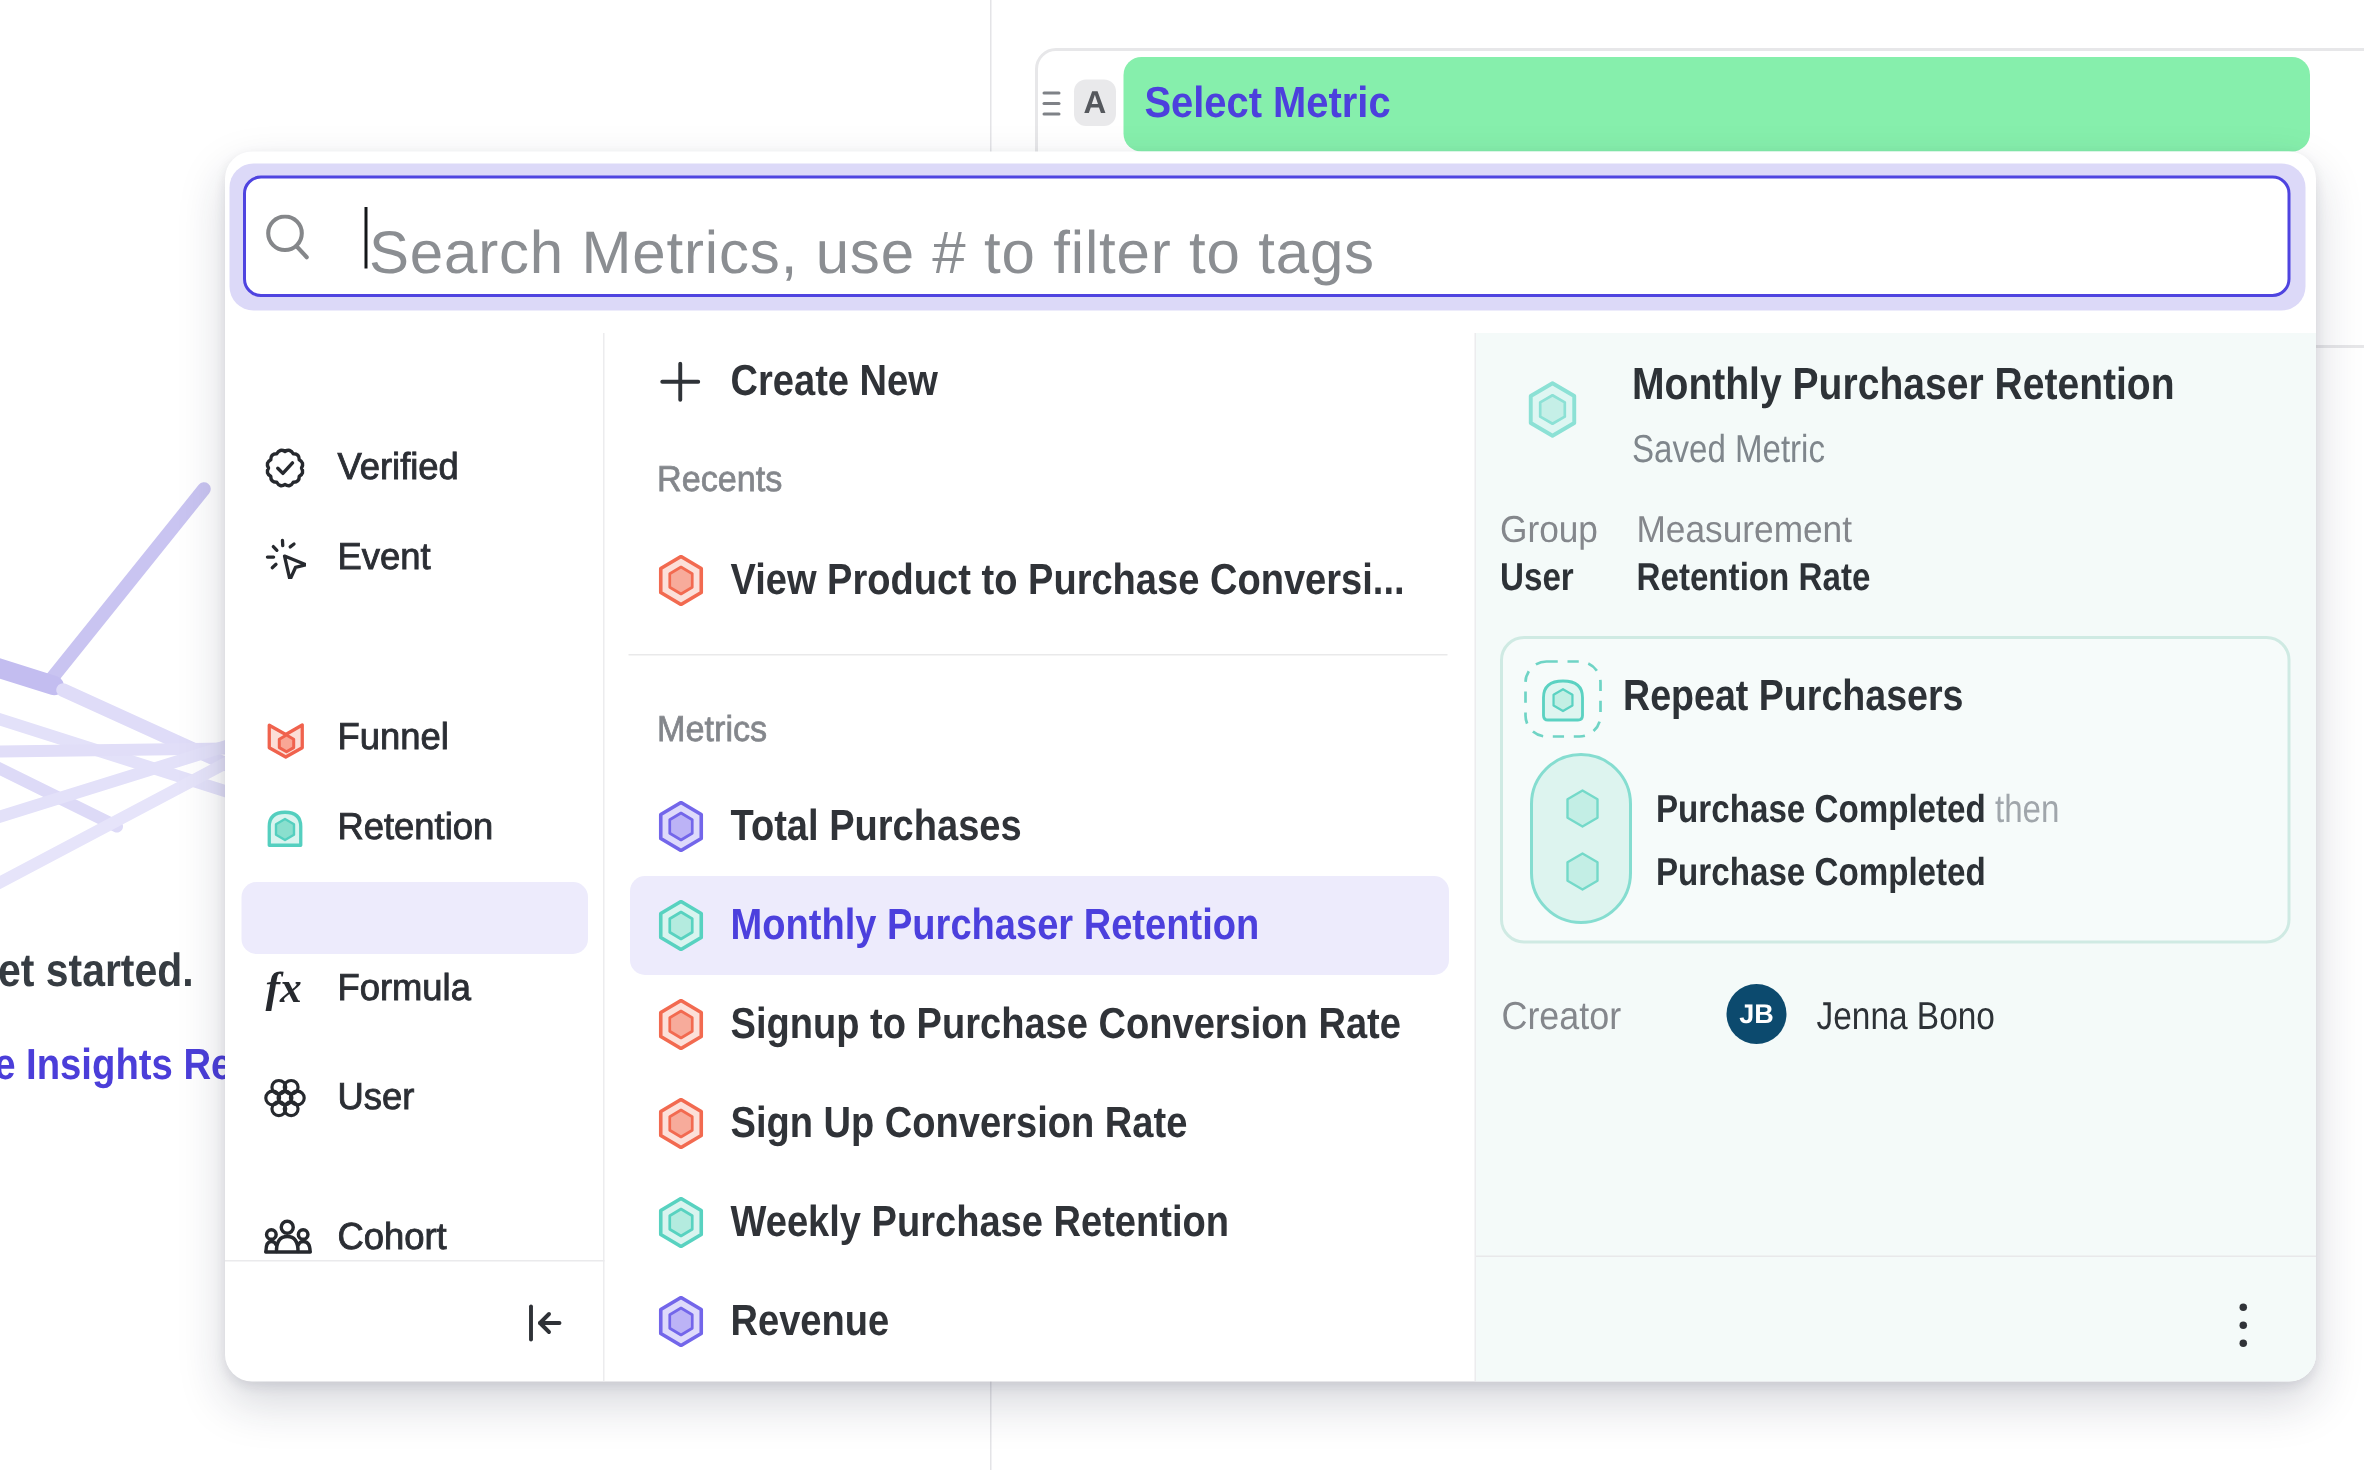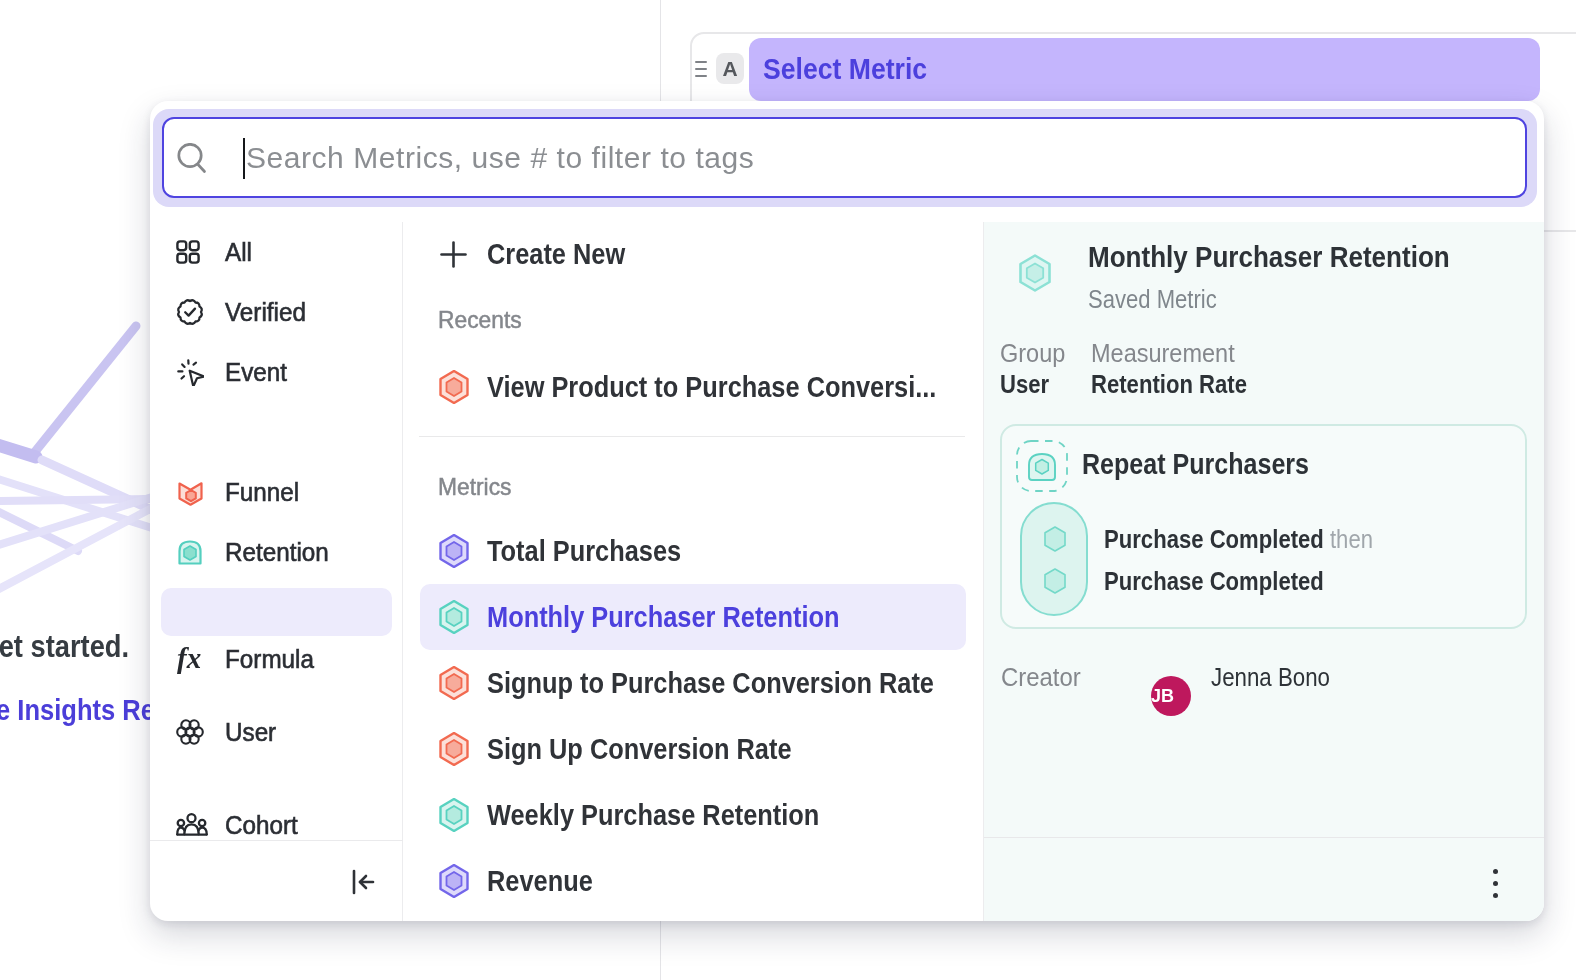--- a/index.html
+++ b/index.html
@@ -5,55 +5,55 @@
 * { margin:0; padding:0; box-sizing:border-box; }
 html,body { width:1576px; height:980px; background:#fff; overflow:hidden;
   font-family:"Liberation Sans", sans-serif; }
 .abs { position:absolute; }
 #vline { left:660px; top:0; width:1px; height:980px; background:#e4e4e7; }
 #topcard { left:690px; top:32px; width:950px; height:200px; background:#fff;
   border:2px solid #e7e7e9; border-radius:14px 0 0 0; }
 .hbar { left:695px; width:12px; height:2px; background:#7f8287; border-radius:1px; }
 #abadge { left:716px; top:53px; width:28px; height:31px; border-radius:8px; background:#e9e9eb;
   color:#55585d; font-weight:700; font-size:21px; text-align:center; line-height:31px; }
-#pill { left:749px; top:38px; width:791px; height:63px; border-radius:12px; background:#c4b5fd; }
+#pill { left:749px; top:38px; width:791px; height:63px; border-radius:12px; background:#86efac; }
 #pill span { position:absolute; left:14px; top:0; line-height:63px; font-size:29px; font-weight:700;
   color:#4c40dd; transform:scaleX(0.917); transform-origin:left center; }
 #gettext { left:-18px; top:629px; font-size:31px; font-weight:700; color:#363c42; transform:scaleX(0.88); transform-origin:left center; }
 #instext { left:-28px; top:694px; font-size:29px; font-weight:700; color:#4b3ed9; transform:scaleX(0.88); transform-origin:left center; }
 
 #panel { left:150px; top:101px; width:1394px; height:820px; border-radius:18px; background:#fff;
   overflow:hidden; box-shadow:0 3px 8px rgba(30,32,60,.10), 0 14px 32px rgba(30,32,60,.18); }
 
 #halo { left:3px; top:8px; width:1384px; height:98px; border-radius:16px; background:#dcd9f8; }
 #sinput { left:12px; top:16px; width:1365px; height:81px; border-radius:12px; background:#fff;
   border:2px solid #4f44e0; }
 #caret { left:93px; top:37px; width:2px; height:41px; background:#15171a; }
-#ph { left:96px; top:0; line-height:113px; font-size:30px; color:#8b8e92; letter-spacing:0.55px; }
+#ph { left:96px; top:12px; line-height:113px; font-size:40px; color:#8b8e92; letter-spacing:0.55px; }
 .vdiv { top:121px; width:1px; height:699px; background:#ececee; }
 #rightbg { left:834px; top:121px; width:560px; height:699px; background:#f4faf9; }
 
 .sbrow { left:0; width:253px; height:60px; }
 .sbrow .lbl { position:absolute; left:75px; top:50%; transform:translateY(-50%) scaleX(0.97); transform-origin:left center;
   font-size:25px; font-weight:400; -webkit-text-stroke:0.6px #2b2e34; color:#2b2e34; }
 .sbrow svg, .sbrow .ic { position:absolute; left:26px; top:50%; transform:translateY(-50%); }
 #selrow1 { left:11px; top:487px; width:231px; height:48px; border-radius:10px; background:#edebfc; }
 #sbdiv { left:0; top:739px; width:253px; height:1px; background:#eaeaec; }
 
 .mhead { font-size:24px; font-weight:400; -webkit-text-stroke:0.5px #84878c; color:#84878c; transform:scaleX(0.95); transform-origin:left center; height:30px; line-height:30px; }
 .mitem { font-size:29px; font-weight:700; color:#303338; transform:scaleX(0.875); transform-origin:left center; height:40px; line-height:40px; }
 #selrow2 { left:270px; top:483px; width:546px; height:66px; border-radius:10px; background:#edebfc; }
 #mdiv { left:269px; top:335px; width:546px; height:1px; background:#e9e9ea; }
 #card { left:850px; top:323px; width:527px; height:205px; border-radius:16px;
   border:2px solid #cfeae3; background:#f6fbfa; }
 #dashbox { left:14px; top:14px; width:52px; height:52px; }
 #capsule { left:18px; top:76px; width:68px; height:114px; border-radius:34px;
   background:#ddf4ef; border:2px solid #85ddd0; }
-#avatar { left:1001px; top:575px; width:40px; height:40px; border-radius:50%; background:#be185d;
-  color:#fff; font-weight:700; font-size:18px; text-align:left; line-height:40px; letter-spacing:0; }
+#avatar { left:1001px; top:555px; width:40px; height:40px; border-radius:50%; background:#0c4a6e;
+  color:#fff; font-weight:700; font-size:18px; text-align:center; line-height:40px; letter-spacing:0; }
 #rpdiv { left:834px; top:736px; width:560px; height:1px; background:#e8e8ea; }
 .dot { width:5px; height:5px; border-radius:50%; background:#303338; position:absolute; left:1343px; }
 </style>
 </head>
 <body>
 
 <div class="abs" id="vline"></div>
 <div class="abs" id="topcard"></div>
 <div class="abs hbar" style="top:61px"></div>
 <div class="abs hbar" style="top:68px"></div>
@@ -85,31 +85,20 @@
     <path d="M22,21.5 L28.5,28.5" stroke="#85878a" stroke-width="2.7" stroke-linecap="round"></path>
   </svg>
   <div class="abs" id="caret"></div>
   <div class="abs" id="ph">Search Metrics, use # to filter to tags</div>
 
   <div class="abs vdiv" style="left:252px"></div>
   <div class="abs vdiv" style="left:833px"></div>
   <div class="abs" id="rightbg"></div>
 
   <div class="abs" id="selrow1"></div>
-  <div class="abs sbrow" style="top:121px">
-    <svg width="24" height="24" viewBox="0 0 24 24">
-        <g fill="none" stroke="#26292e" stroke-width="2.4">
-      <rect x="1.4" y="1.4" width="8.8" height="8.8" rx="2.6"></rect>
-          <rect x="13.8" y="1.4" width="8.8" height="8.8" rx="2.6"></rect>
-      <rect x="1.4" y="13.8" width="8.8" height="8.8" rx="2.6"></rect>
-          <rect x="13.8" y="13.8" width="8.8" height="8.8" rx="2.6"></rect>
-    </g>
-      </svg>
-      <span class="lbl">All</span>
-    </div>
   <div class="abs sbrow" style="top:241px">
     <svg width="28" height="28" viewBox="0 0 28 28">
         <g fill="none" stroke="#26292e" stroke-width="2.2" stroke-linecap="round" stroke-linejoin="round">
       <path d="M13.7,12.7 L28,18.5 L21,20.3 L17.3,28.5 Z"></path>
       <path d="M12.3,2.3 L12.5,5.7"></path>
           <path d="M6.2,6.4 L8.6,8.9"></path>
           <path d="M2.3,13.4 L6.4,13.4"></path>
           <path d="M5.5,20.5 L8,18.2"></path>
           <path d="M17.5,6.6 L20,4.7"></path>
     </g>

